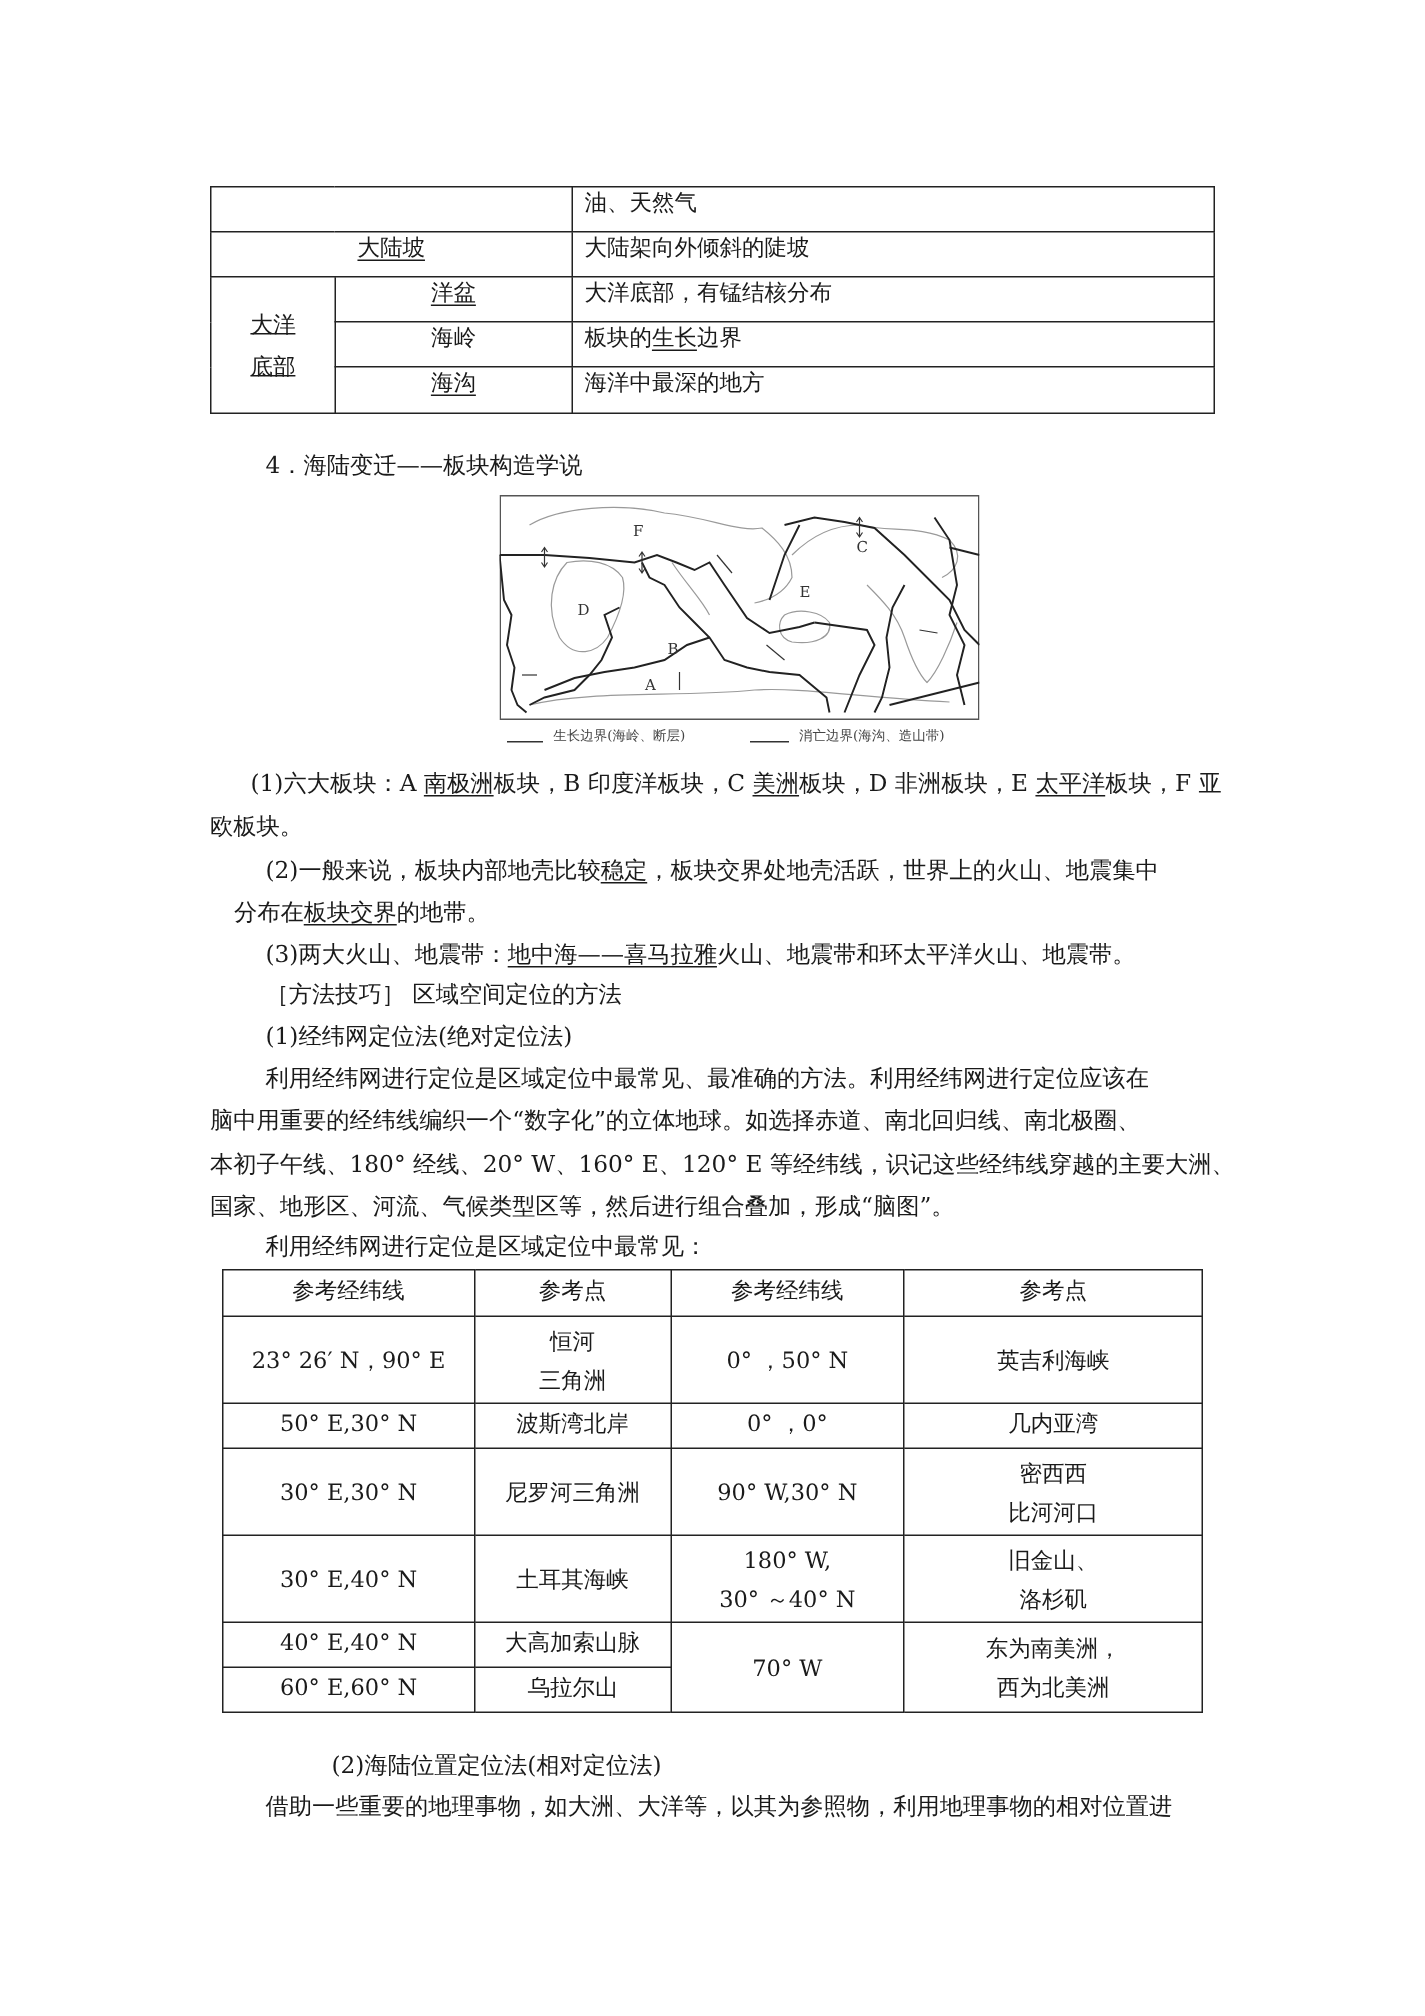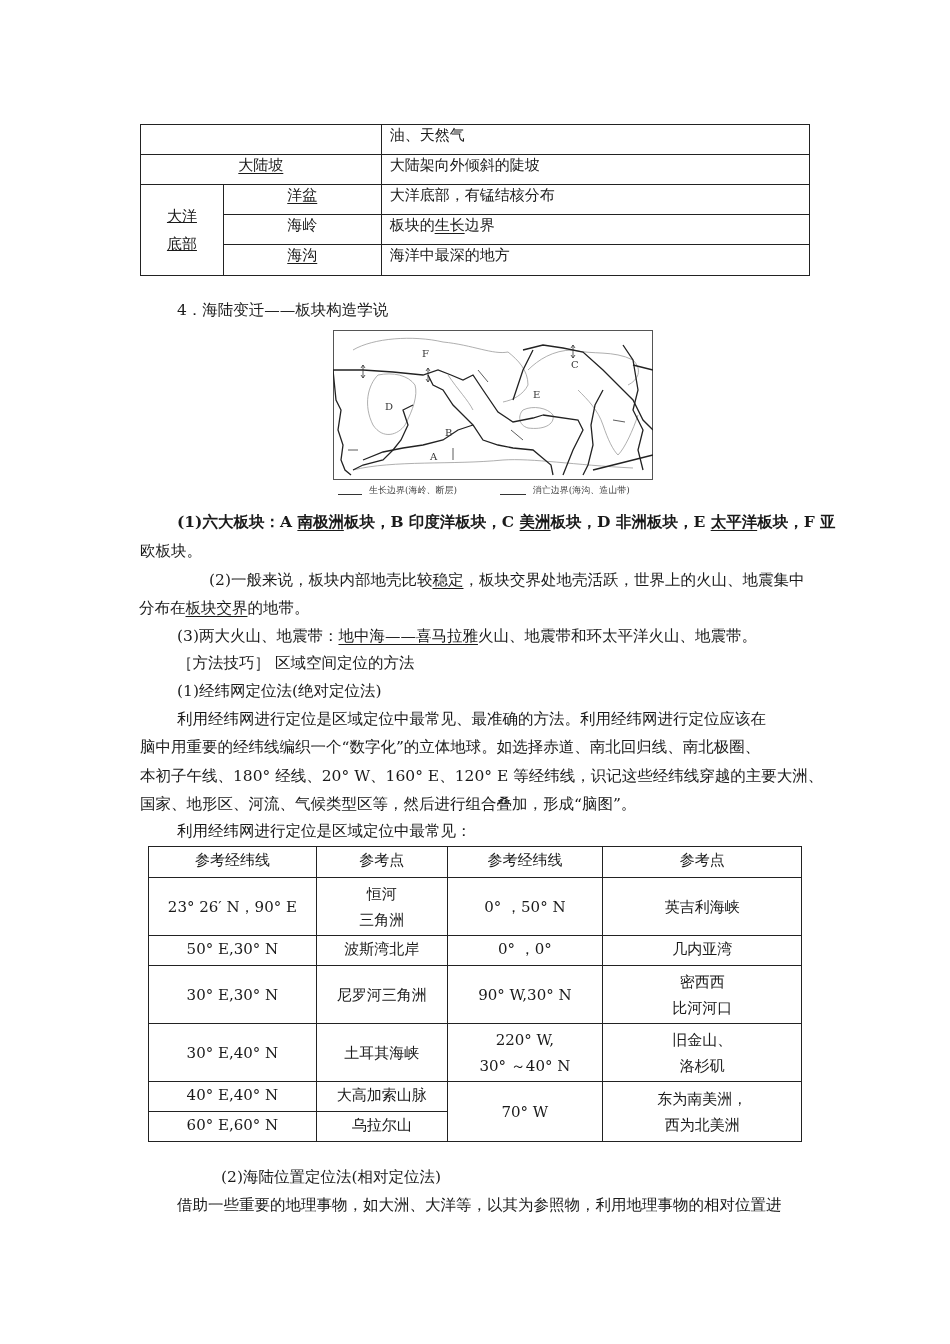--- a/index.html
+++ b/index.html
@@ -105,29 +105,29 @@
   </g>
 </svg>
 
 <div class="legend">
   <span style="display:inline-block; width:24px; height:8px; border-bottom:1px solid #333; margin-right:4px; vertical-align:middle;"></span>
   <span>生长边界(海岭、断层)</span>
   <span style="display:inline-block; width:26px; height:8px; border-bottom:1px solid #333; margin:0 4px 0 40px; vertical-align:middle; position:relative;"></span>
   <span>消亡边界(海沟、造山带)</span>
 </div>
 
-<div class="abs txt" style="left:177px; top:512px;font-weight:bold;">
+<div class="abs txt" style="left:167px; top:512px;">
   <span>(1)六大板块：A </span><span class="u">南极洲</span><span>板块，B 印度洋板块，C </span><span class="u">美洲</span><span>板块，D 非洲板块，E </span><span class="u">太平洋</span><span>板块，F 亚</span>
 </div>
 <div class="abs txt" style="left:140px; top:541px;">欧板块。</div>
 
-<div class="abs txt" style="left:177px; top:570px;margin-left:32px;">
+<div class="abs txt" style="left:177px; top:570px;">
   <span>(2)一般来说，板块内部地壳比较</span><span class="u">稳定</span><span>，板块交界处地壳活跃，世界上的火山、地震集中</span>
 </div>
-<div class="abs txt" style="left:139px; top:598px;">
+<div class="abs txt" style="left:156px; top:598px;">
   <span>分布在</span><span class="u">板块交界</span><span>的地带。</span>
 </div>
 
 <div class="abs txt" style="left:177px; top:626px;">
   <span>(3)两大火山、地震带：</span><span class="u">地中海——喜马拉雅</span><span>火山、地震带和环太平洋火山、地震带。</span>
 </div>
 
 <div class="abs txt" style="left:177px; top:653px;">［方法技巧］  区域空间定位的方法</div>
 <div class="abs txt" style="left:177px; top:681px;">(1)经纬网定位法(绝对定位法)</div>
 <div class="abs txt" style="left:177px; top:709px;">利用经纬网进行定位是区域定位中最常见、最准确的方法。利用经纬网进行定位应该在</div>
@@ -171,21 +171,21 @@
     <td>90° W,30° N</td>
     <td>
           <div>密西西</div>
           <div>比河河口</div>
         </td>
   </tr>
   <tr style="height:58px">
     <td>30° E,40° N</td>
     <td>土耳其海峡</td>
     <td>
-          <div>220° W,</div>
+          <div>180° W,</div>
           <div>30° ～40° N</div>
         </td>
     <td>
           <div>旧金山、</div>
           <div>洛杉矶</div>
         </td>
   </tr>
   <tr style="height:30px">
     <td style="vertical-align:top;">40° E,40° N</td>
     <td style="vertical-align:top;margin-left:40px;">大高加索山脉</td>
@@ -196,13 +196,13 @@
         </td>
   </tr>
   <tr style="height:30px">
     <td style="vertical-align:top;">60° E,60° N</td>
     <td style="vertical-align:top;">乌拉尔山</td>
   </tr>
 </tbody>
   </table>
 
 <div class="abs txt" style="left:177px; top:1167px;margin-left:44px;">(2)海陆位置定位法(相对定位法)</div>
-<div class="abs txt" style="left:177px; top:1195px;">借助一些重要的地理事物，如大洲、大洋等，以其为参照物，利用地理事物的相对位置进</div>
+<div class="abs txt" style="left:177px; top:1195px;font-family:Liberation Mono, monospace;">借助一些重要的地理事物，如大洲、大洋等，以其为参照物，利用地理事物的相对位置进</div>
 
 </body></html>

